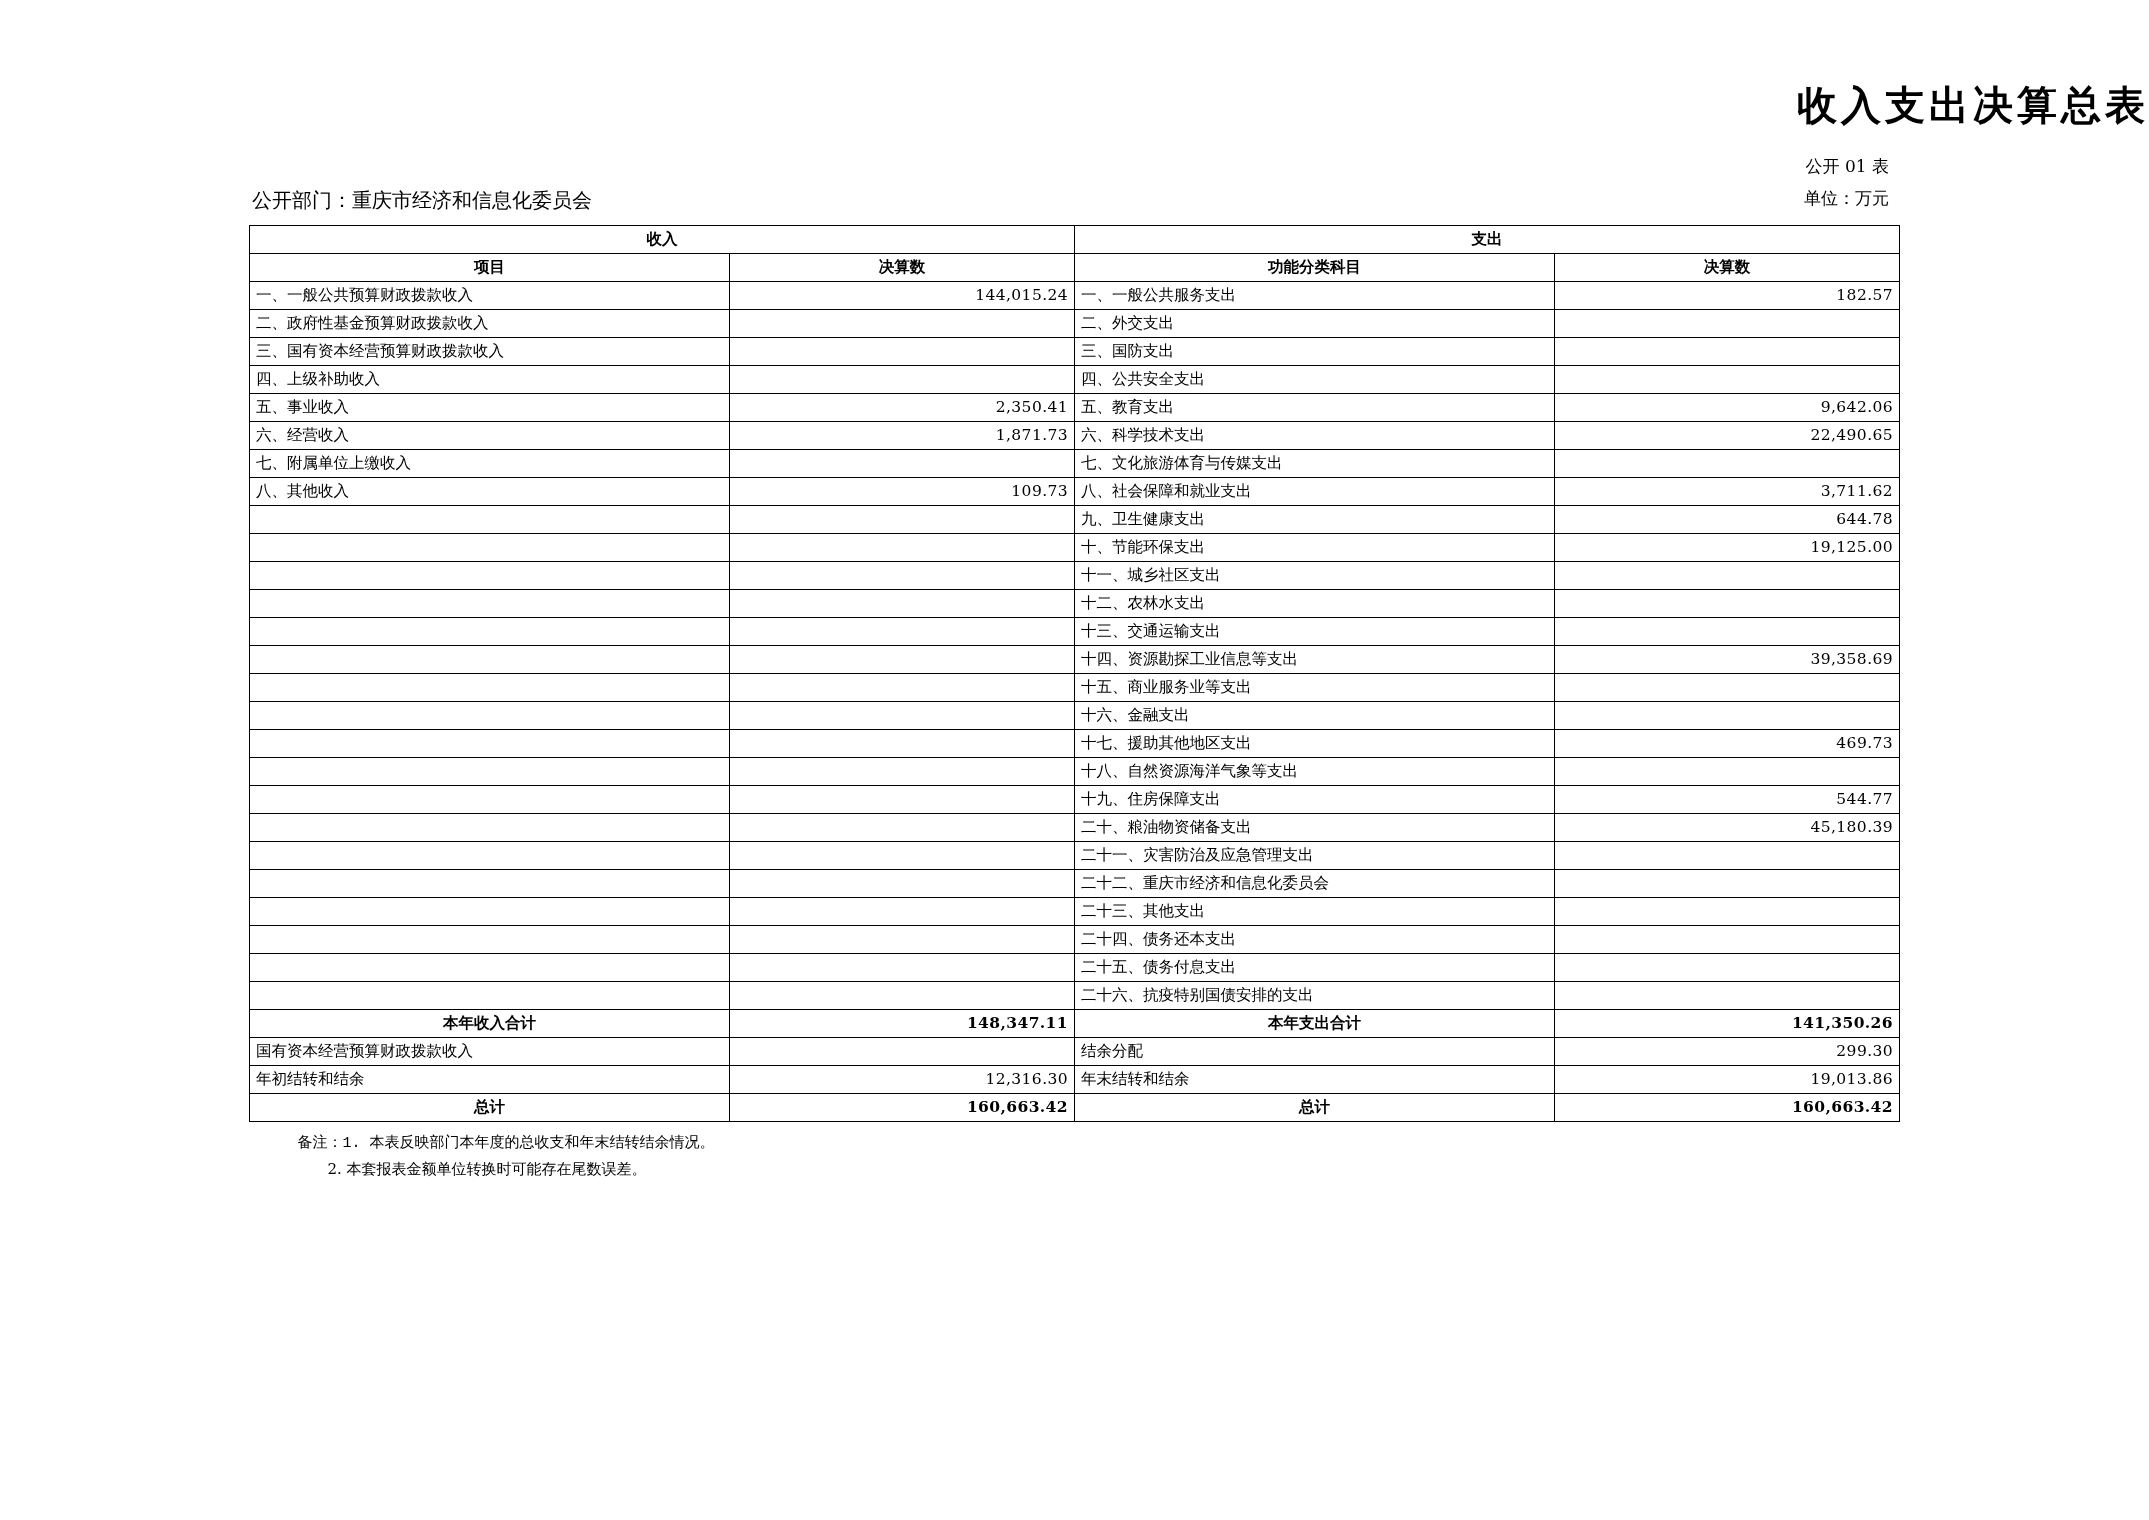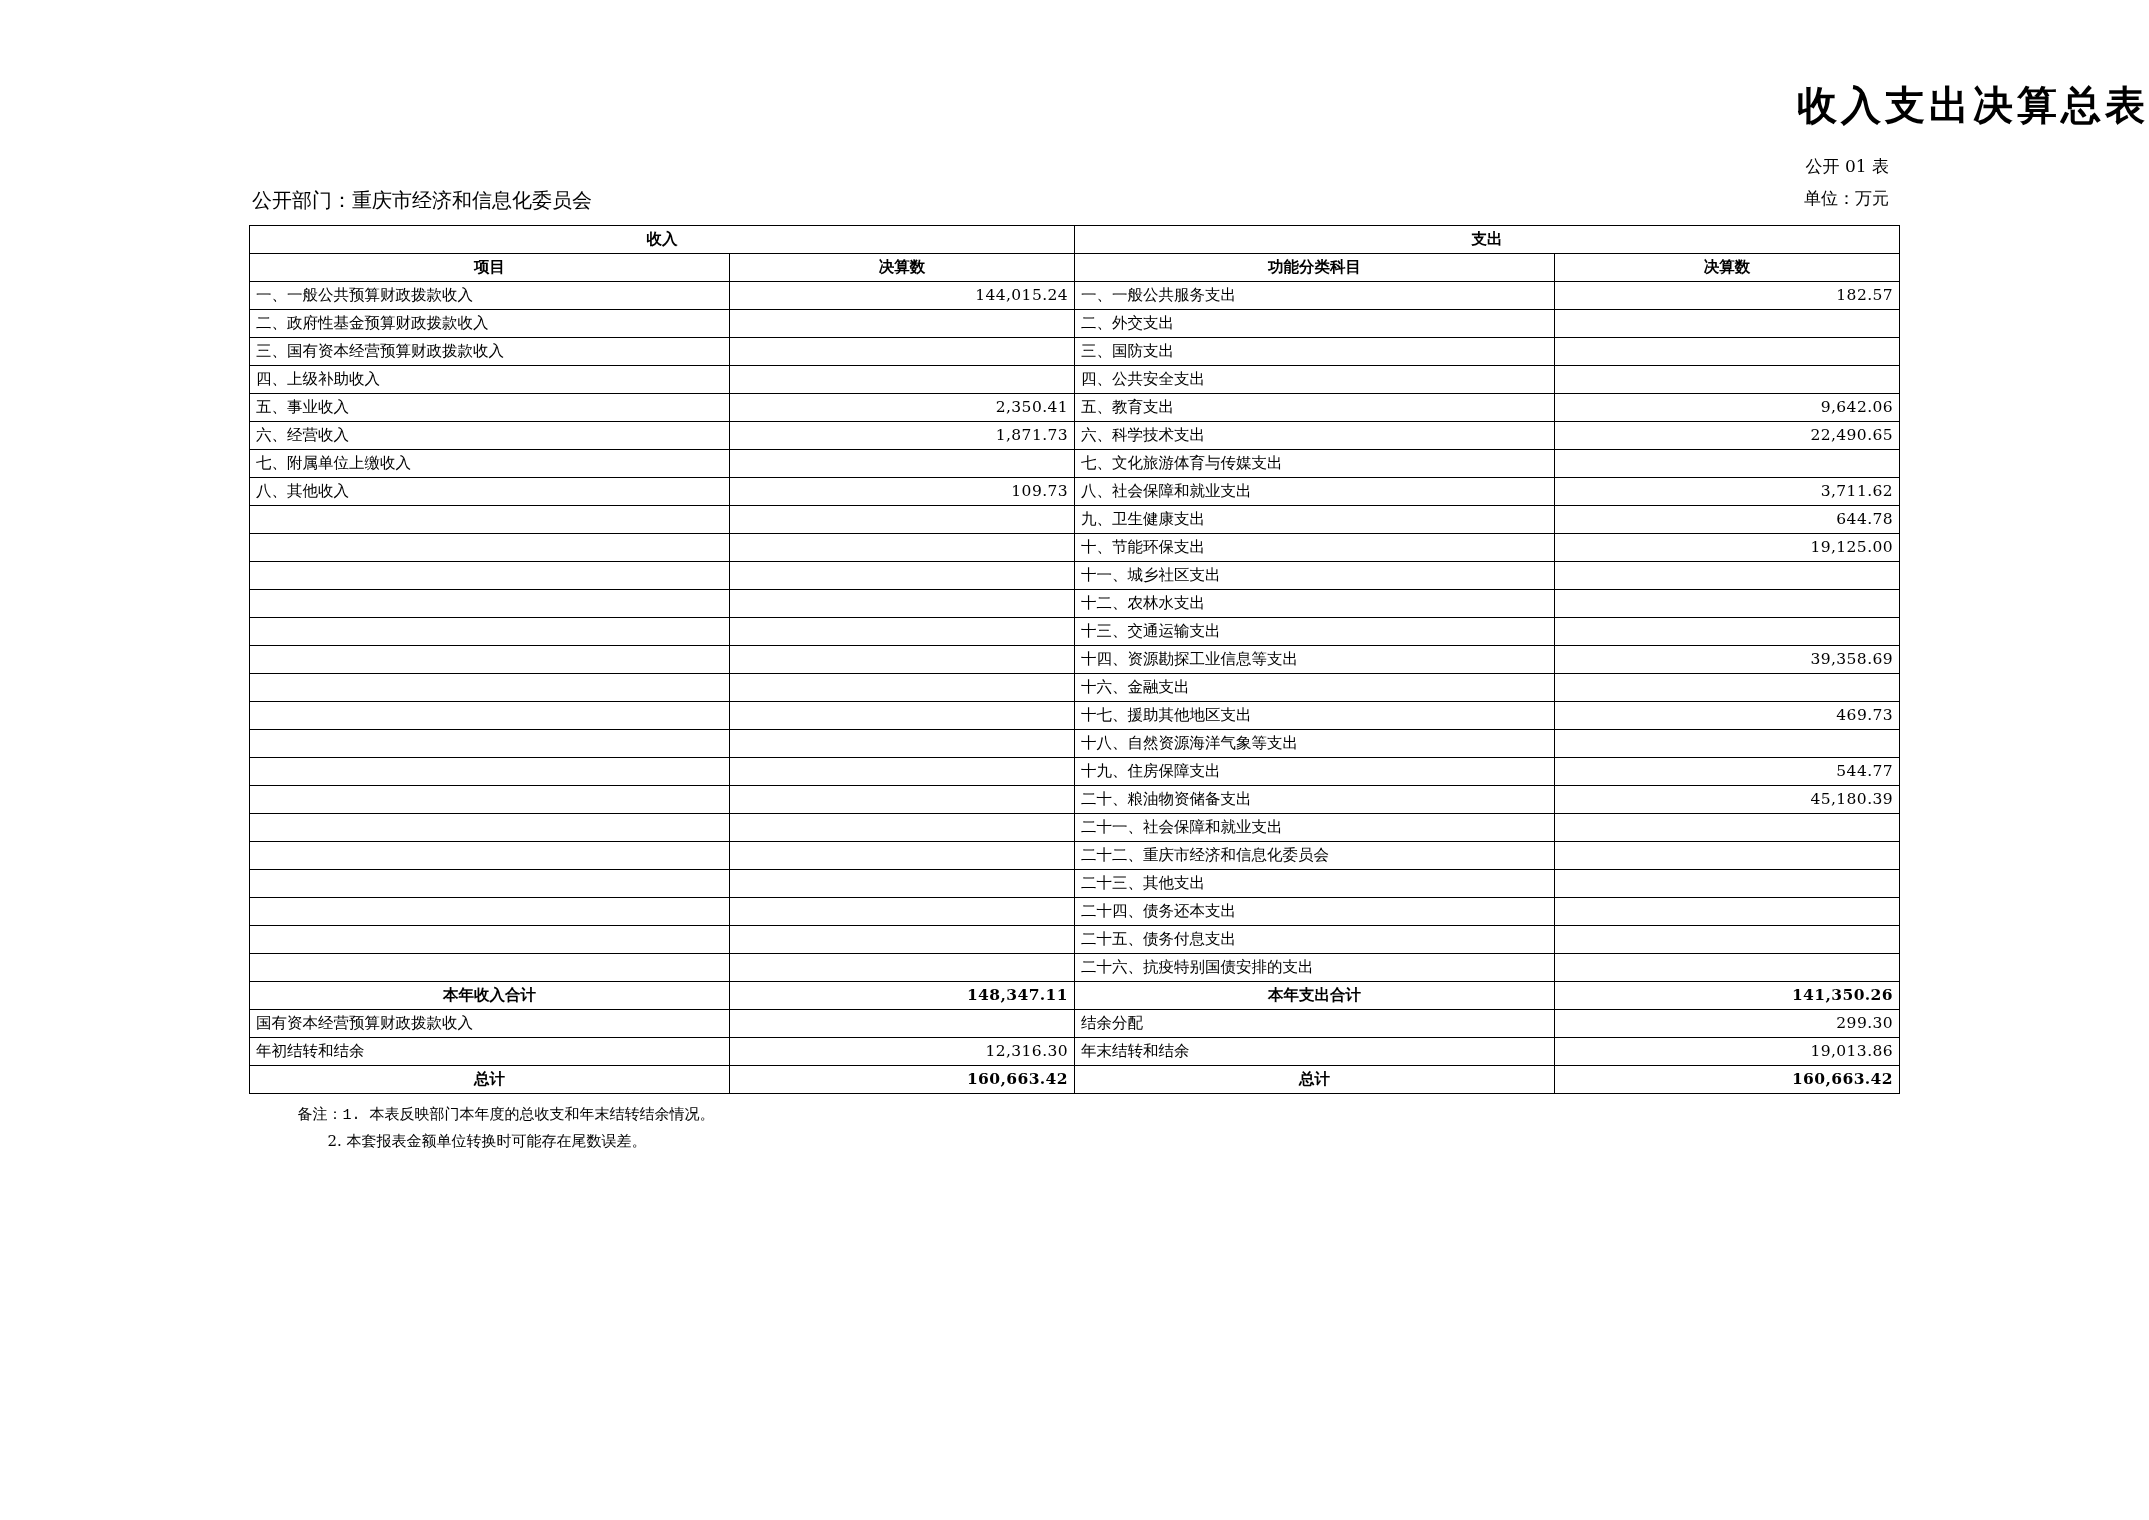--- a/index.html
+++ b/index.html
@@ -225,20 +225,26 @@
         </tr>
         <tr>
           <td></td>
           <td class="num"></td>
           <td>十四、资源勘探工业信息等支出</td>
           <td class="num">39,358.69</td>
         </tr>
         <tr>
           <td></td>
           <td class="num"></td>
+          <td>十五、商业服务业等支出</td>
+          <td class="num"></td>
+        </tr>
+        <tr>
+          <td></td>
+          <td class="num"></td>
           <td>十六、金融支出</td>
           <td class="num"></td>
         </tr>
         <tr>
           <td></td>
           <td class="num"></td>
           <td>十七、援助其他地区支出</td>
           <td class="num">469.73</td>
         </tr>
         <tr>
@@ -255,21 +261,21 @@
         </tr>
         <tr>
           <td></td>
           <td class="num"></td>
           <td>二十、粮油物资储备支出</td>
           <td class="num">45,180.39</td>
         </tr>
         <tr>
           <td></td>
           <td class="num"></td>
-          <td>二十一、社会保障和就业支出</td>
+          <td>二十一、灾害防治及应急管理支出</td>
           <td class="num"></td>
         </tr>
         <tr>
           <td></td>
           <td class="num"></td>
           <td>二十二、重庆市经济和信息化委员会</td>
           <td class="num"></td>
         </tr>
         <tr>
           <td></td>

